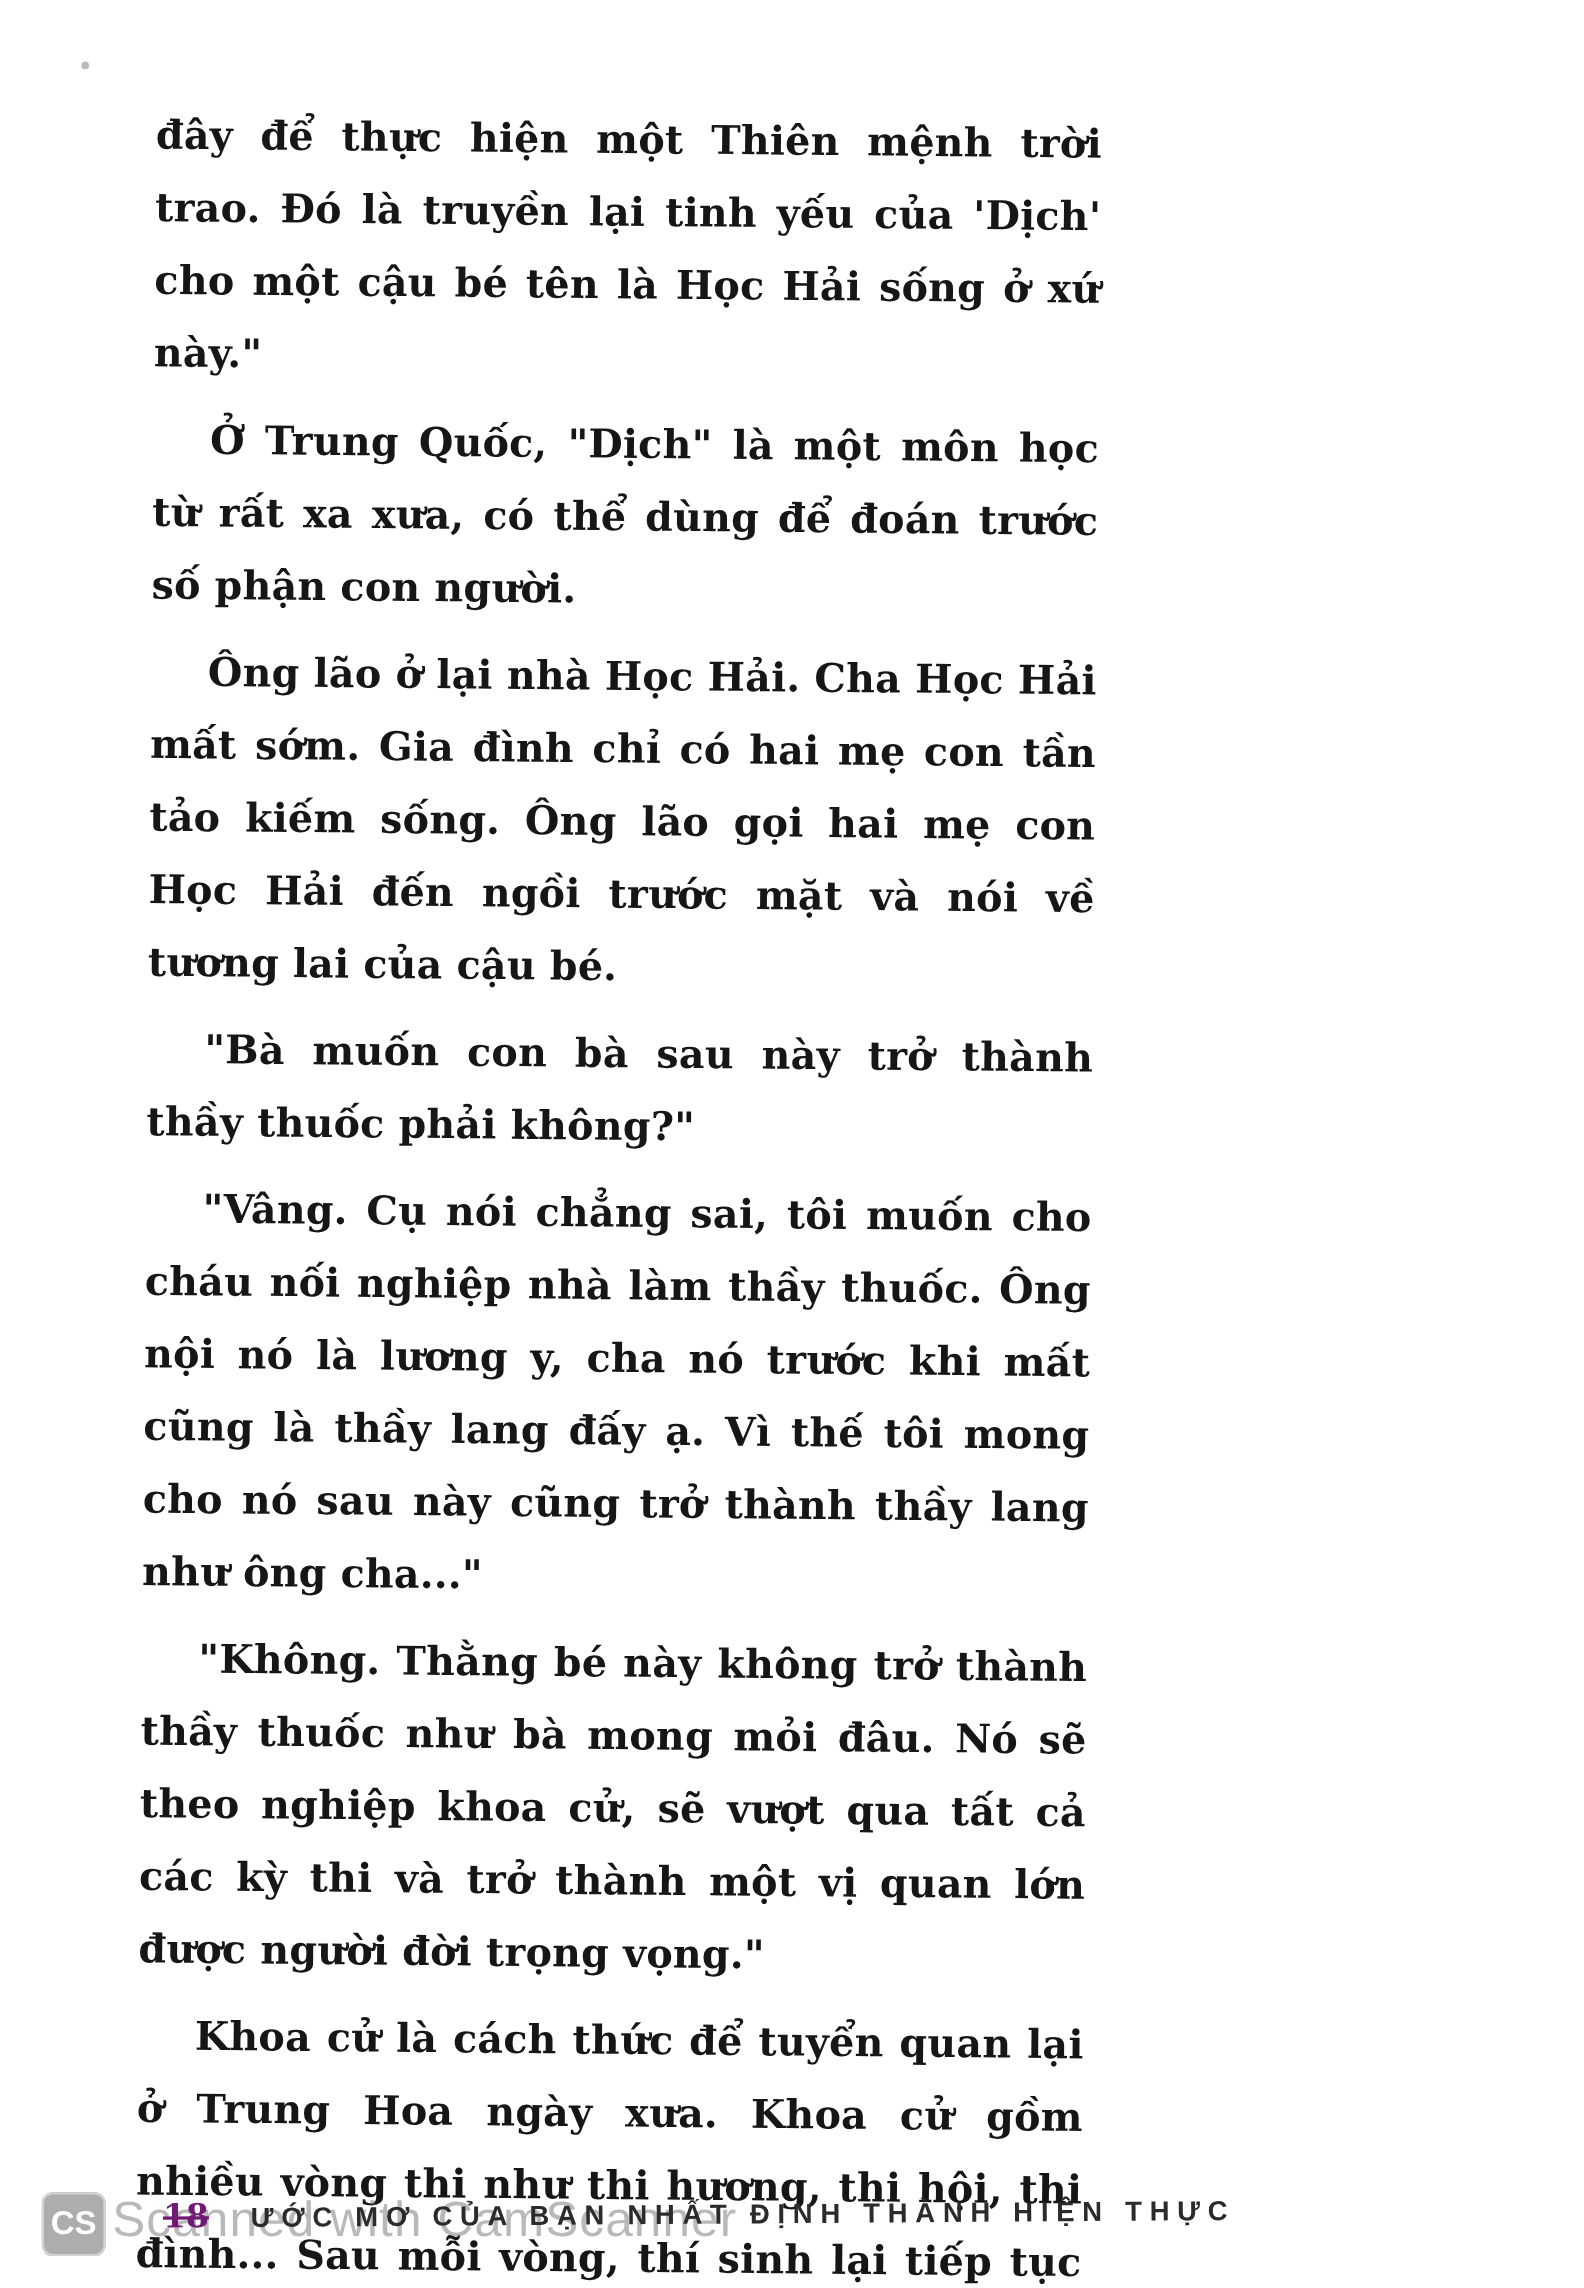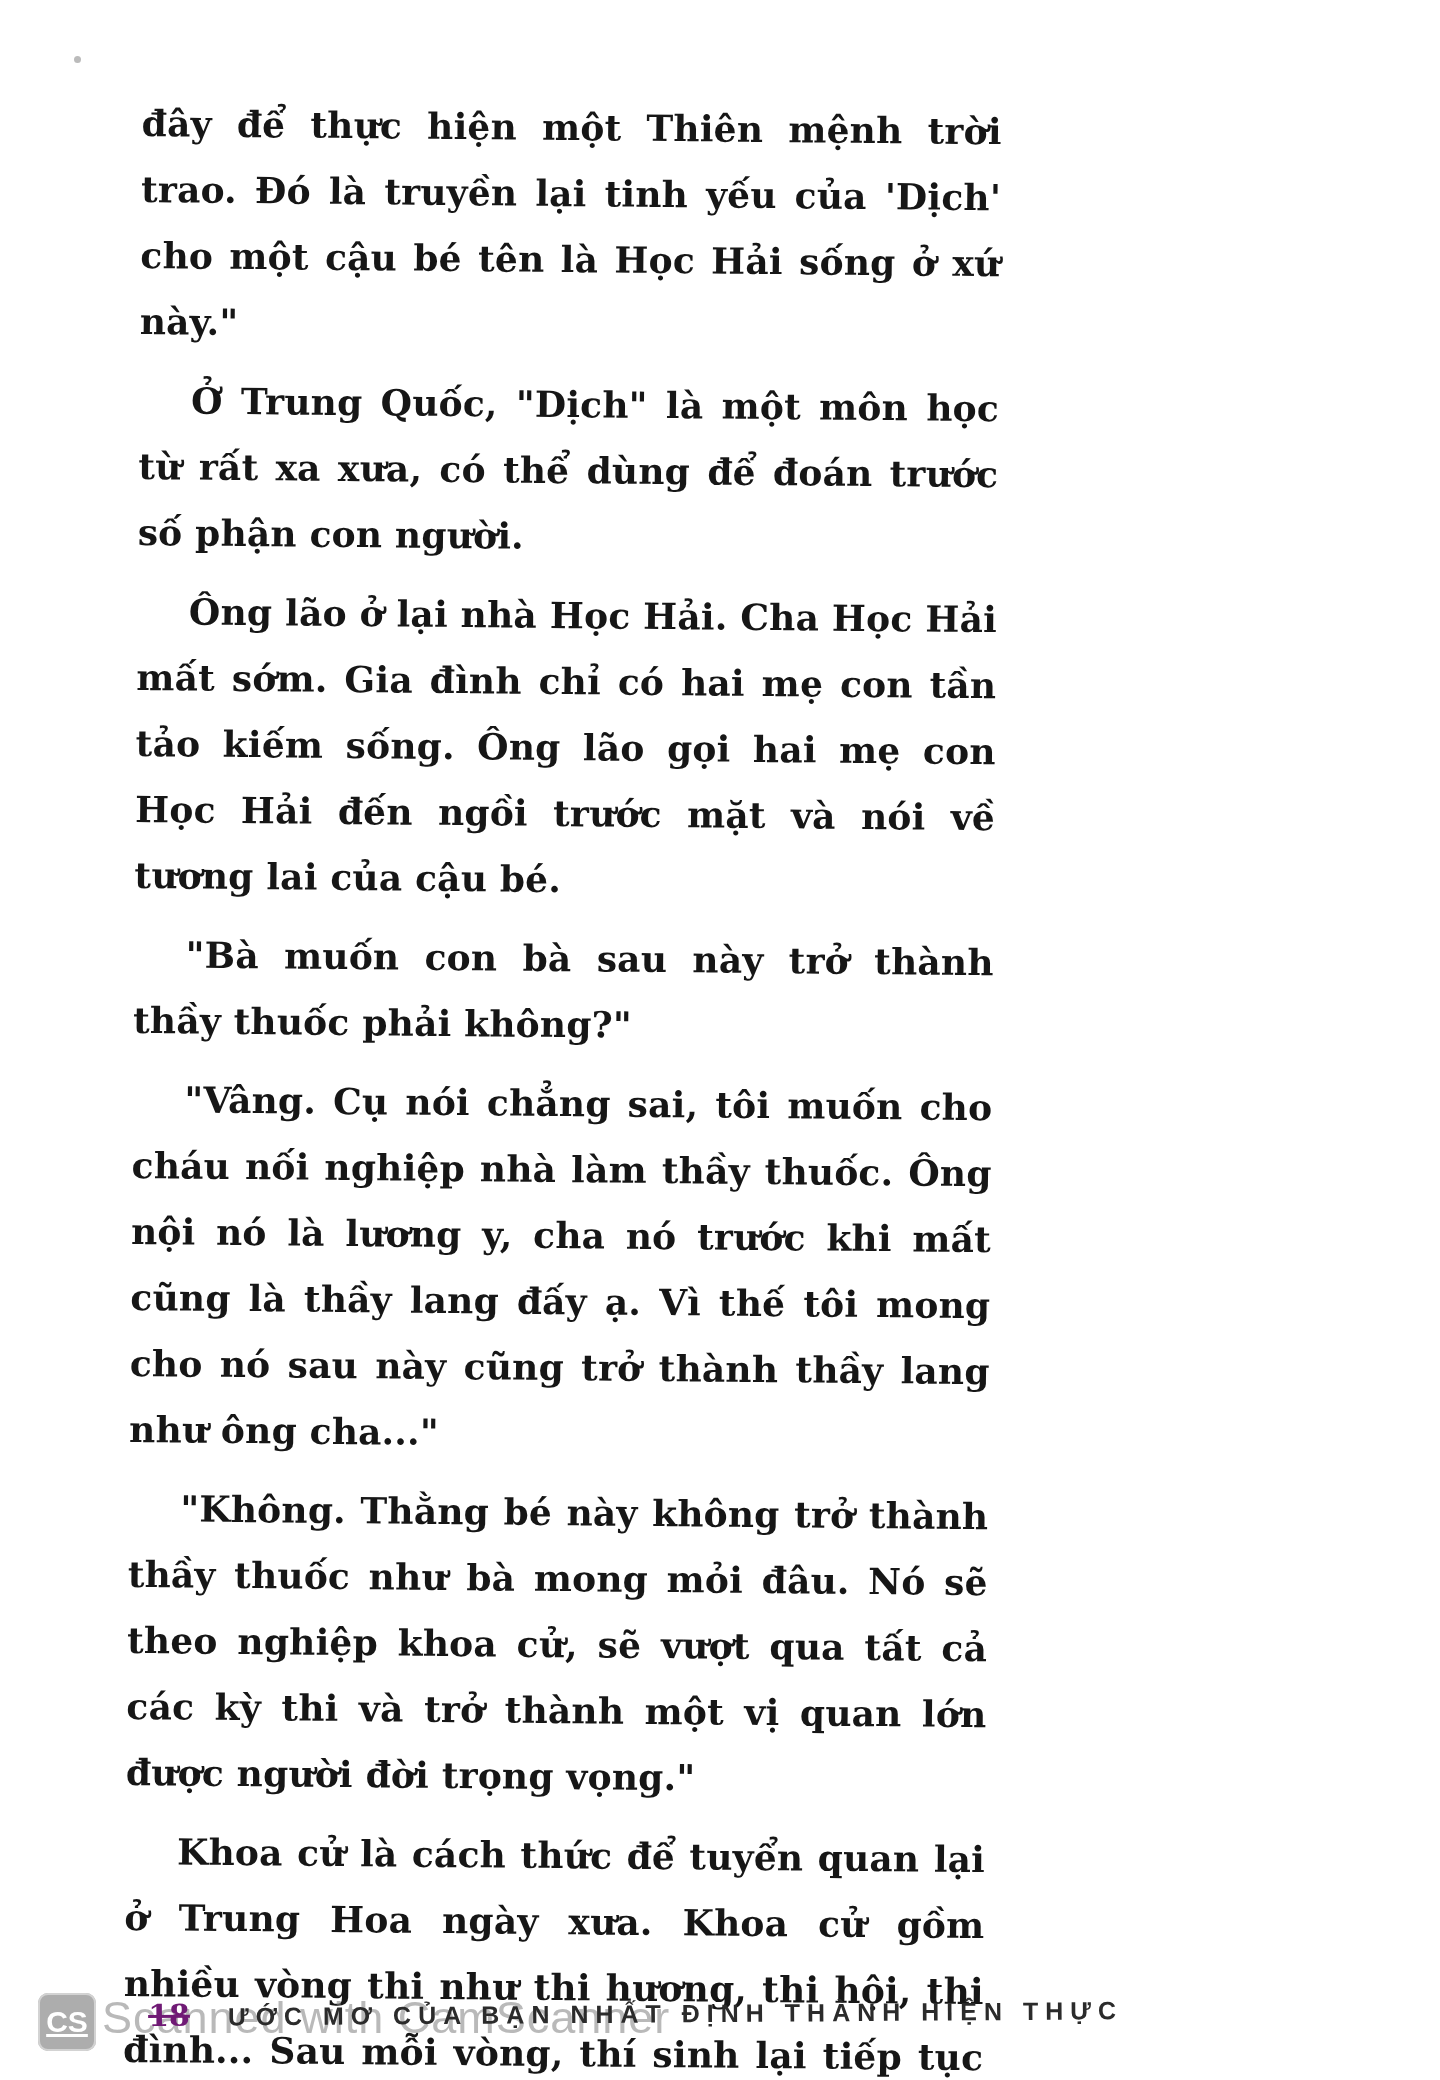--- a/index.html
+++ b/index.html
@@ -95,21 +95,20 @@
     border-radius: 10px;
     display: flex;
     align-items: center;
     justify-content: center;
     color: #ffffff;
     font-family: "Liberation Sans", sans-serif;
     font-weight: 700;
     font-size: 30px;
     z-index: 1;
     box-shadow: inset 0 0 0 2px #c9c9c9;
-    text-decoration: underline;
   }
 </style>
 </head>
 <body>
 
 <div class="page">
 
   <div class="scan-artifact-dot"></div>
 
   <div class="text-block">

